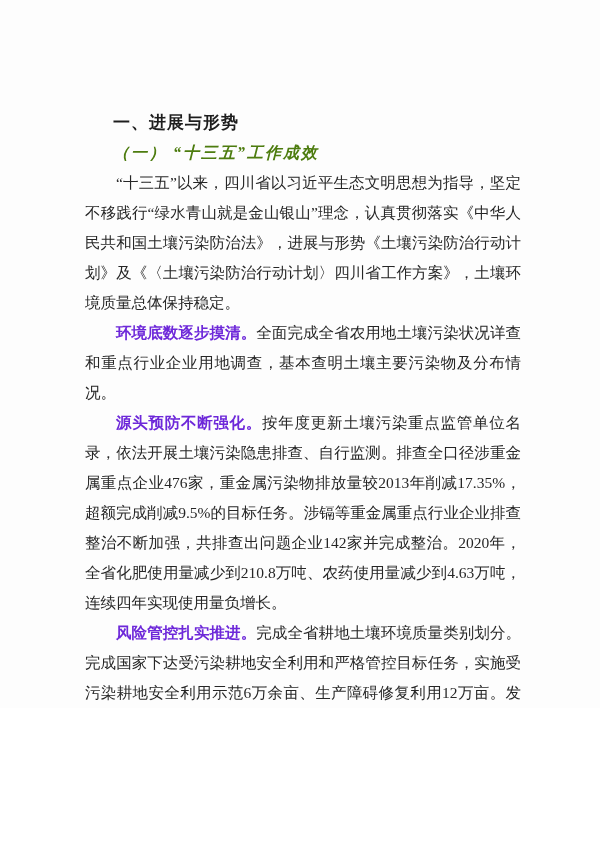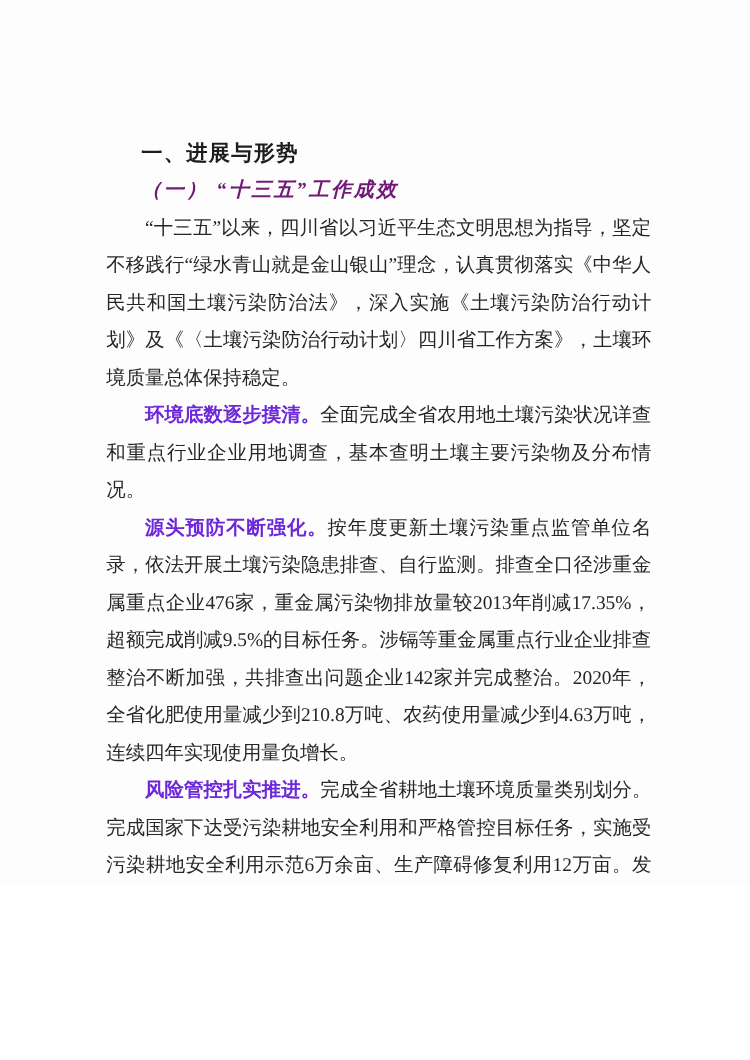--- a/index.html
+++ b/index.html
@@ -34,21 +34,21 @@
   }
   .subsection-heading {
     margin: 0;
     font-family: "Liberation Serif", "DejaVu Serif", serif;
     font-weight: 700;
     font-style: italic; 
     font-size: 16px;
     line-height: 30px;
     text-indent: 28px;
     letter-spacing: 2px;
-    color: #701a75;
+    color: #4d7c0f;
   }
   .body-paragraph {
     margin: 0;
     font-size: 15.5px;
     line-height: 30px;
     text-align: justify;
     text-indent: 31px;
     color: #262626;
   }
   .paragraph-lead {
@@ -68,21 +68,21 @@
 </head>
 <body>
 
 <div class="page">
   <div class="content">
 
     <h1 class="section-heading">一、进展与形势</h1>
 
     <h2 class="subsection-heading">（一） “十三五”工作成效</h2>
 
-    <p class="body-paragraph"><span>“十三五”以来，四川省以习近平生态文明思想为指导，坚定不移践行“绿水青山就是金山银山”理念，认真贯彻落实《中华人民共和国土壤污染防治法》，深入实施《土壤污染防治行动计划》及《〈土壤污染防治行动计划〉四川省工作方案》，土壤环境质量总体保持稳定。</span></p>
+    <p class="body-paragraph"><span>“十三五”以来，四川省以习近平生态文明思想为指导，坚定不移践行“绿水青山就是金山银山”理念，认真贯彻落实《中华人民共和国土壤污染防治法》，进展与形势《土壤污染防治行动计划》及《〈土壤污染防治行动计划〉四川省工作方案》，土壤环境质量总体保持稳定。</span></p>
 
     <p class="body-paragraph"><span class="paragraph-lead">环境底数逐步摸清。</span><span>全面完成全省农用地土壤污染状况详查和重点行业企业用地调查，基本查明土壤主要污染物及分布情况。</span></p>
 
     <p class="body-paragraph"><span class="paragraph-lead">源头预防不断强化。</span><span>按年度更新土壤污染重点监管单位名录，依法开展土壤污染隐患排查、自行监测。排查全口径涉重金属重点企业476家，重金属污染物排放量较2013年削减17.35%，超额完成削减9.5%的目标任务。涉镉等重金属重点行业企业排查整治不断加强，共排查出问题企业142家并完成整治。2020年，全省化肥使用量减少到210.8万吨、农药使用量减少到4.63万吨，连续四年实现使用量负增长。</span></p>
 
     <p class="body-paragraph"><span class="paragraph-lead">风险管控扎实推进。</span><span>完成全省耕地土壤环境质量类别划分。完成国家下达受污染耕地安全利用和严格管控目标任务，实施受污染耕地安全利用示范6万余亩、生产障碍修复利用12万亩。发布并动态更新建设用地土壤污染风险管控和修复名录，污染地</span></p>
 
   </div>
 
   <div class="page-number">— 3 —</div>

